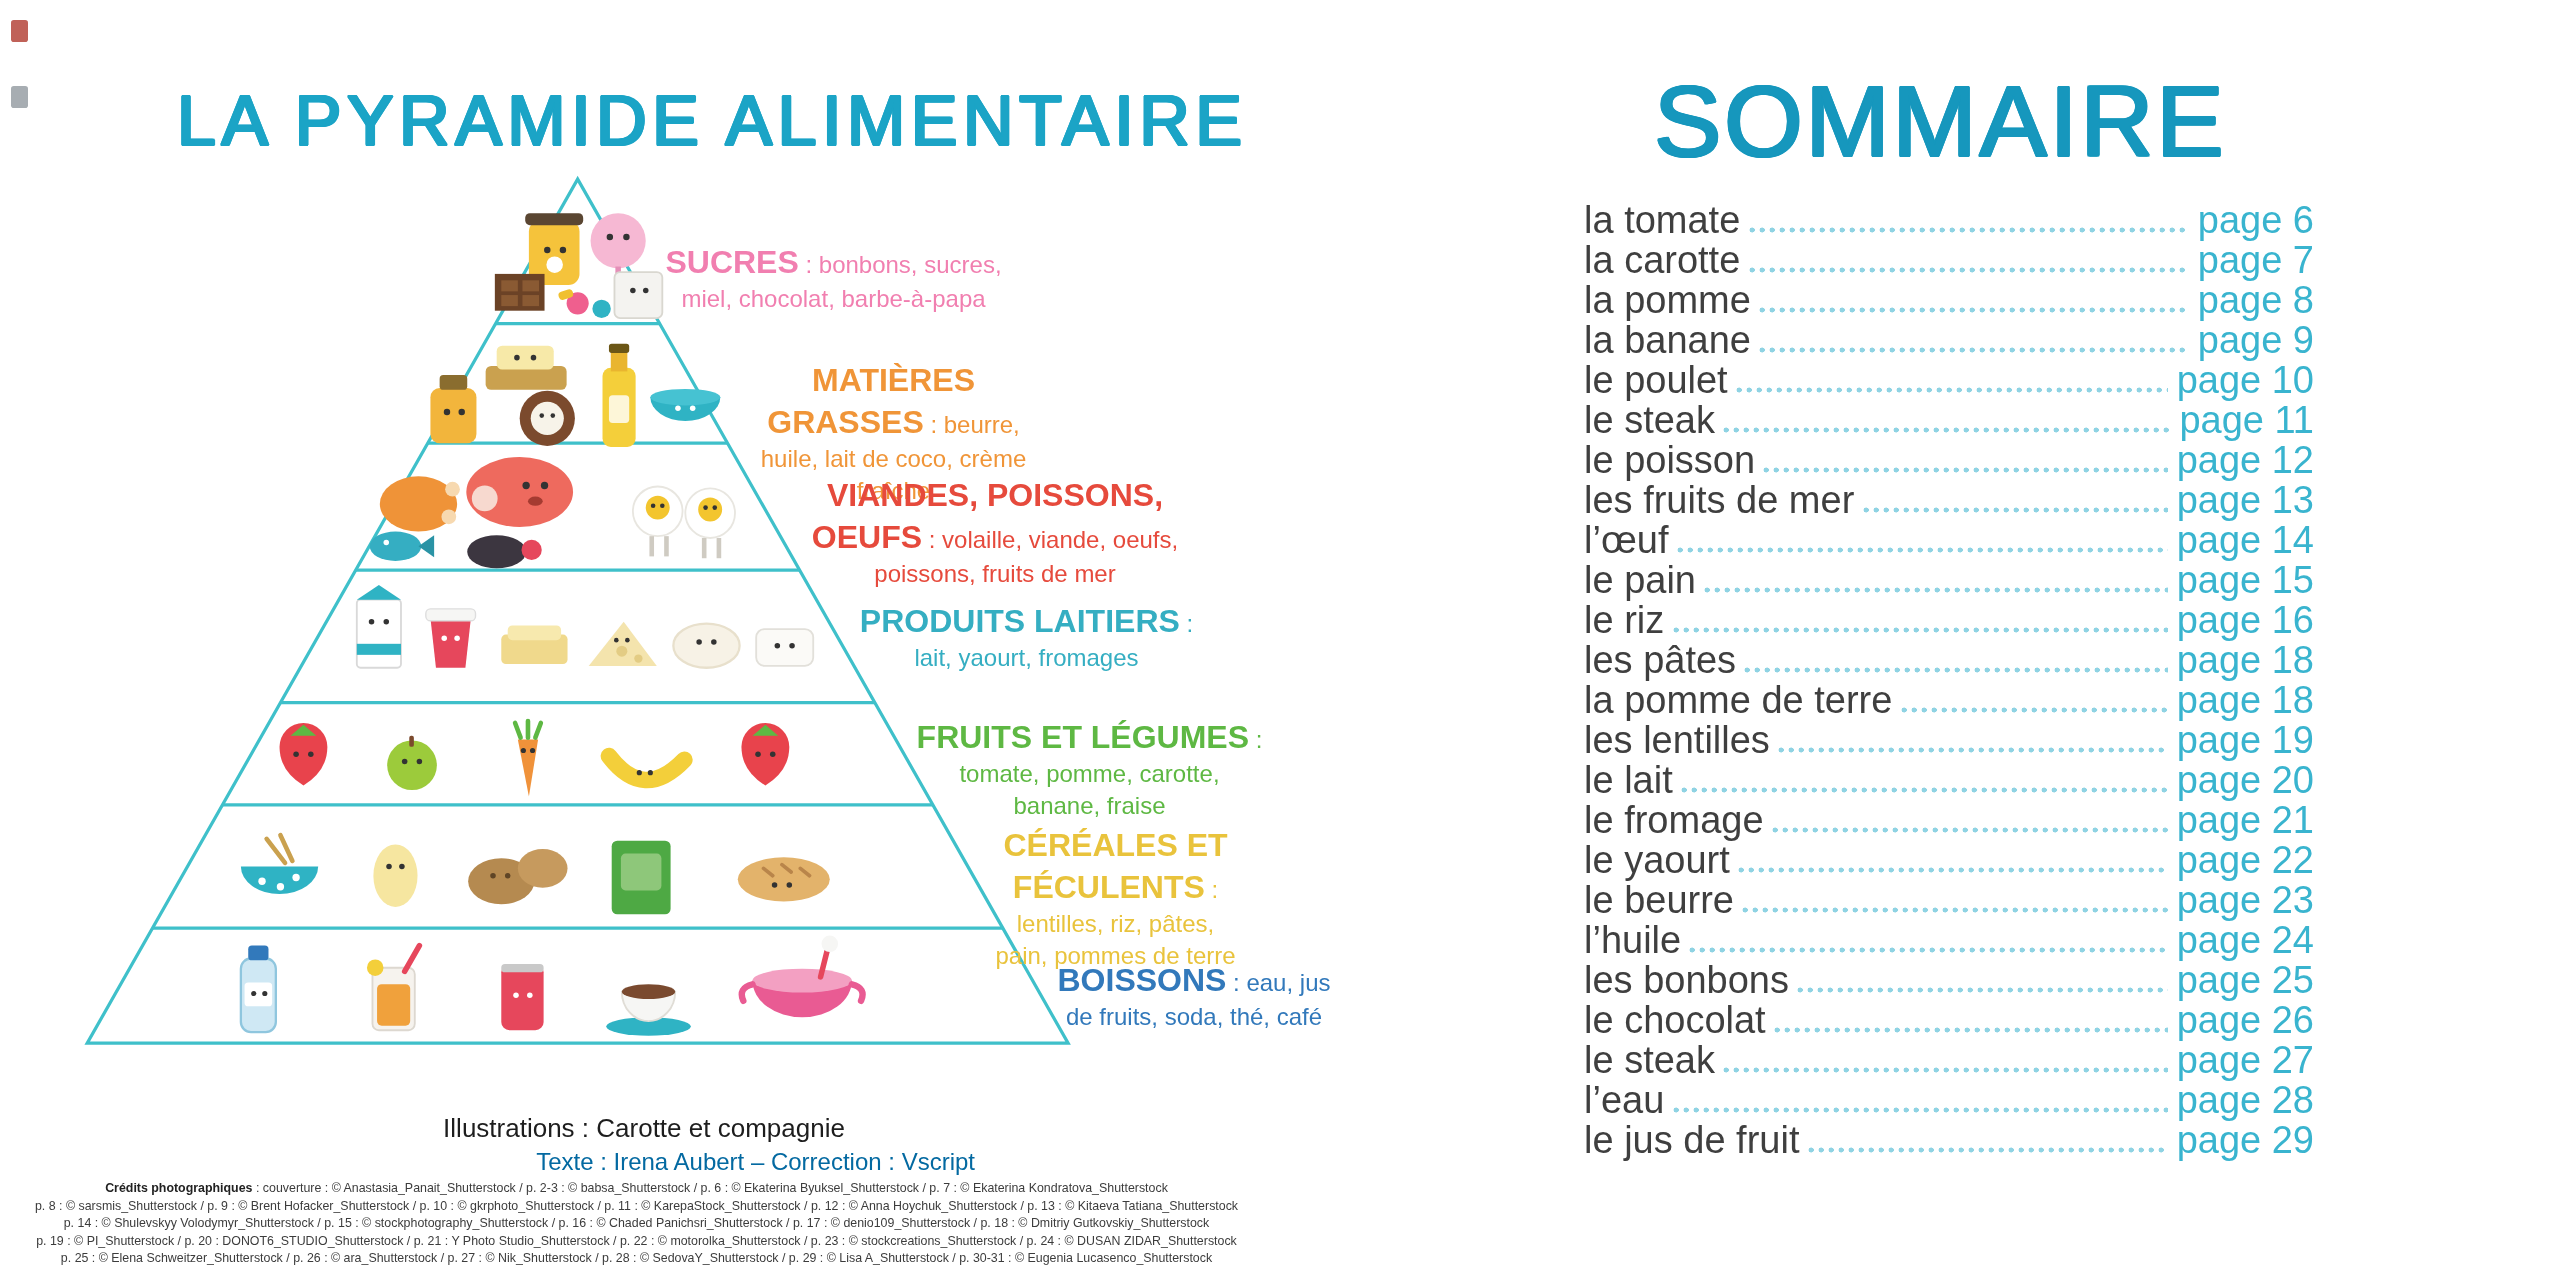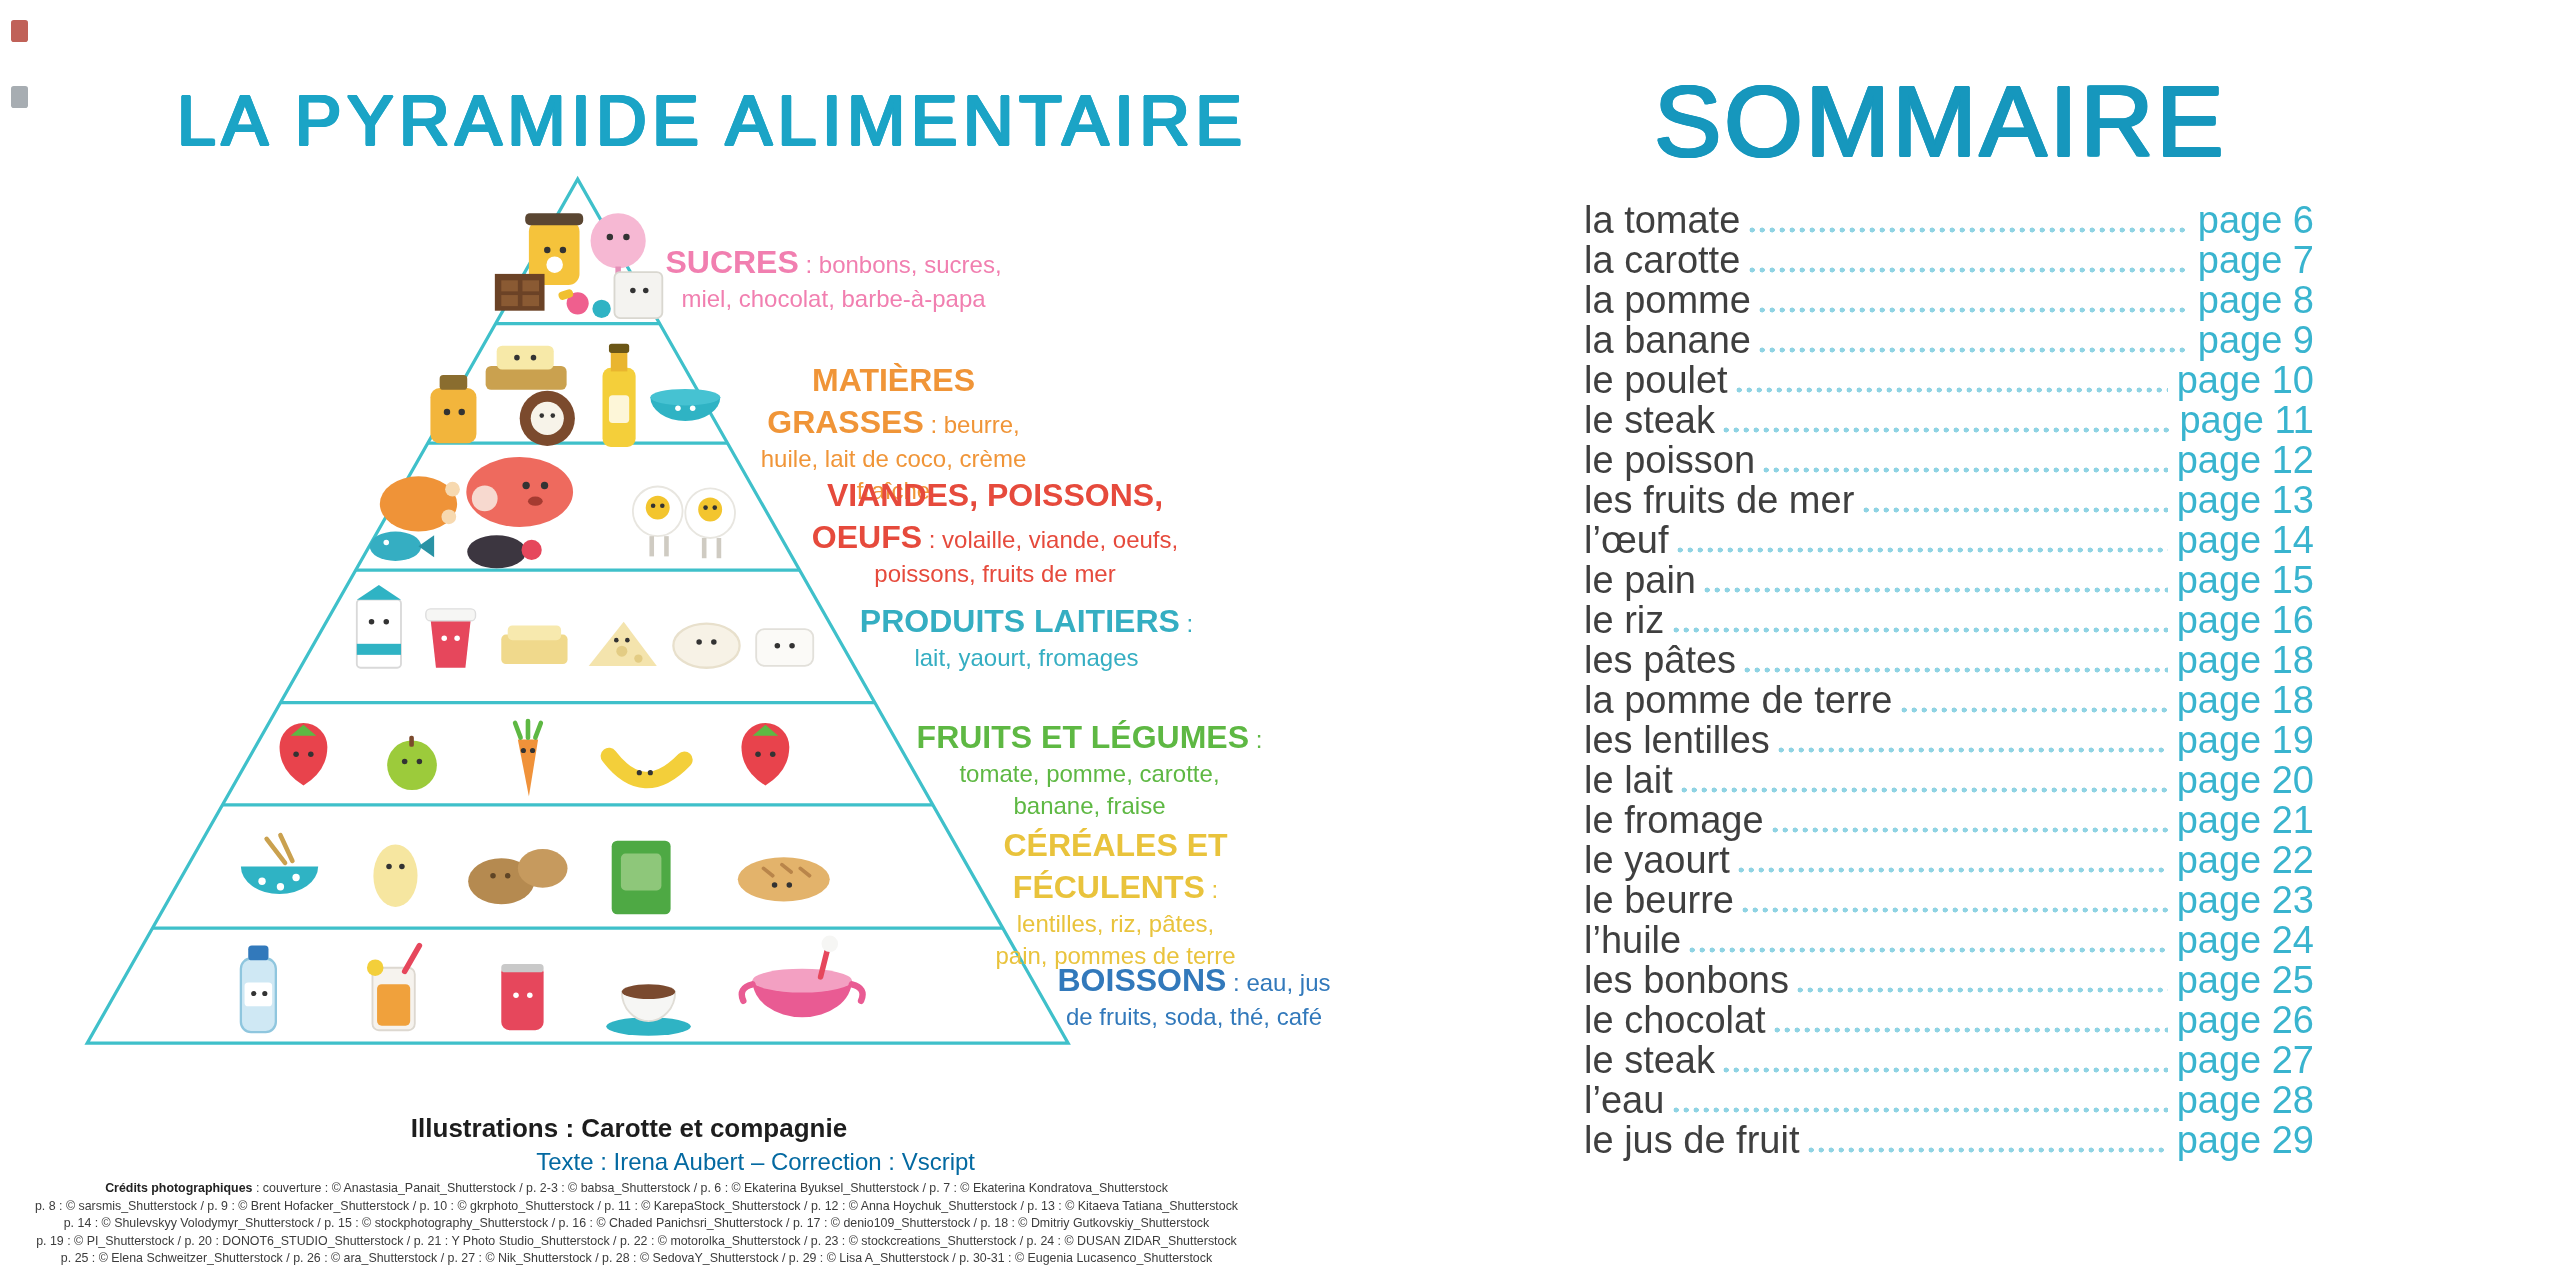--- a/index.html
+++ b/index.html
@@ -20,22 +20,22 @@
   .plabel{position:absolute;text-align:center;font-size:24px;line-height:1.32;}
   .plabel .head{font-weight:bold;font-size:32px;}
   .lvl1{left:664px;top:241px;width:339px;color:#f17fb0;}
   .lvl2{left:736px;top:359px;width:315px;color:#f09538;text-align:center;}
   .lvl3{left:797px;top:474px;width:396px;color:#e64a3c;}
   .lvl4{left:858px;top:600px;width:337px;color:#35aec2;}
   .lvl5{left:914px;top:716px;width:351px;color:#5eb843;}
   .lvl6{left:995px;top:824px;width:241px;color:#e9c33c;}
   .lvl7{left:1045px;top:959px;width:298px;color:#3279bb;}
 
-  .illus-credit{position:absolute;left:298px;top:1113px;width:662px;text-align:center;
-    font-size:26px;font-weight:bold;color:#1d1d1d;}
+  .illus-credit{position:absolute;left:313px;top:1113px;width:662px;text-align:center;
+    font-size:26px;font-weight:normal;color:#1d1d1d;}
   .text-credit{position:absolute;left:313px;top:1148px;width:662px;text-align:right;
     font-size:24px;color:#0369a1;}
   .photo-credits{position:absolute;left:5.5px;top:1180px;width:1262px;text-align:center;
     font-size:12.4px;line-height:1.42;color:#3c3c3c;}
   .photo-credits b{color:#222;}
 
   .toc{position:absolute;left:1584px;top:199px;width:730px;}
   .toc-row{display:flex;align-items:baseline;height:40px;font-size:38px;color:#3f3f3f;}
   .toc-row .label{white-space:nowrap;}
   .toc-row .leader{flex:1;height:6.4px;margin:0 8.3px;align-self:flex-end;margin-bottom:5.5px;

